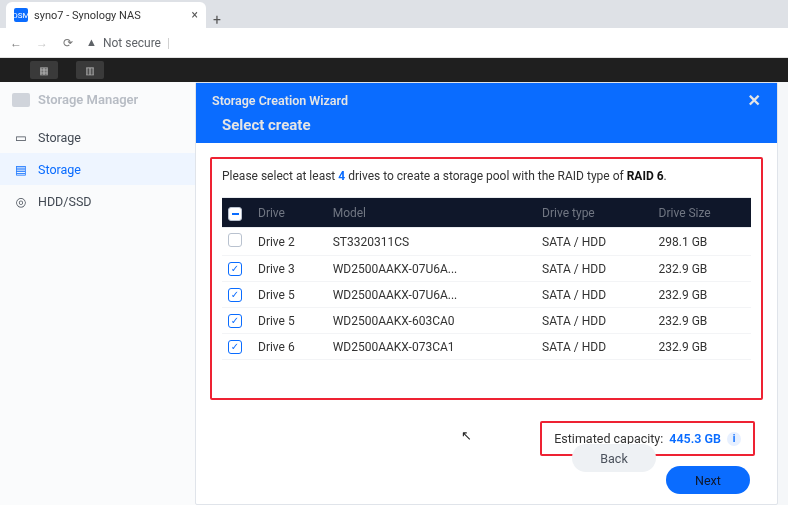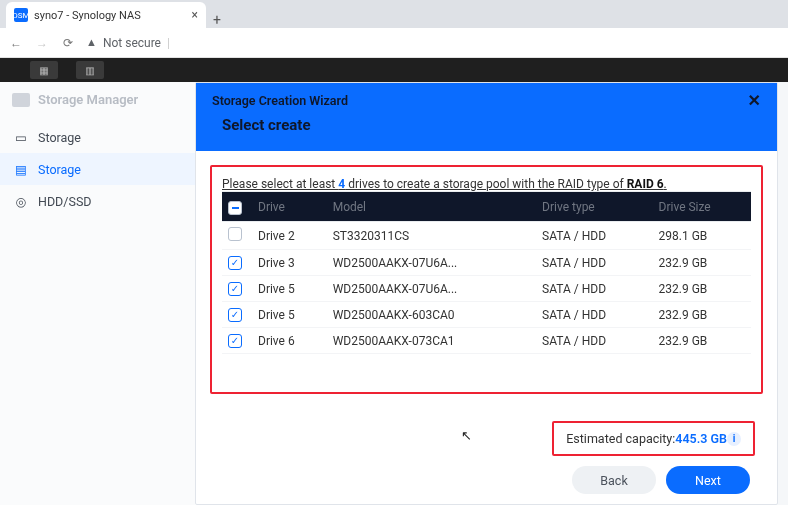--- a/index.html
+++ b/index.html
@@ -25,49 +25,49 @@
   
   .sidebar { position:absolute; left:0; top:24px; width:230px; bottom:0; background:#fafbfc; border-right:1px solid #eee;}
   .sb-title { display:flex; align-items:center; gap:8px; padding:10px 12px 14px; color:#b7bcc4; font-size:13px; font-weight:600;}
   .sb-title .sb-ic { width:18px; height:14px; background:#d0d4db; border-radius:2px; position:relative;}
   .sb-item { display:flex; align-items:center; gap:10px; height:32px; padding:0 14px; font-size:12.5px; color:#434a54;}
   .sb-item.active { background:#eef5ff; color:#0a6cff;}
   .sb-ic2 { width:14px; height:14px; display:inline-flex; align-items:center; justify-content:center; }
 
   
   .wizard { position:absolute; left:195px; right:10px; top:24px; bottom:0; background:#fff; border:1px solid #e0e4ea; border-radius:2px;}
-  .wiz-hdr { background:#0a6cff; color:#0f172a; height:68px; padding:8px 16px 6px;}
+  .wiz-hdr { background:#0a6cff; color:#e5e5e5; height:60px; padding:8px 16px 6px;}
   .wiz-hdr-row { display:flex; align-items:center; justify-content:space-between; font-size:12.5px; font-weight:600;}
   .wiz-close { font-size:16px; cursor:pointer; }
   .wiz-title { font-size:15px; font-weight:700; margin-top:6px; margin-left:10px;}
 
   .wiz-body { padding:14px 14px 6px;}
   .red-outline { border:2px solid #e23; padding:8px 10px 38px; border-radius:2px;}
-  .hint { font-size:12px; color:#333; margin:2px 0 0;text-decoration:underline;}
+  .hint { font-size:12px; color:#333; margin:2px 0 14px;}
   .hint b.blue { color:#0a6cff;}
   .hint b.black { color:#111;}
 
   table.drives { width:100%; border-collapse:collapse; font-size:12px; color:#333;}
   table.drives th { text-align:left; font-weight:400; color:#707682; padding:6px 6px; border-top:1px solid #e9ecef; border-bottom:1px solid #e9ecef; background:#0f172a;}
   table.drives td { padding:5px 6px; border-bottom:1px solid #f3f4f6;}
   .cbx { width:14px; height:14px; border:1px solid #b9c2cf; border-radius:3px; display:inline-flex; align-items:center; justify-content:center; background:#fff;}
   .cbx.checked { border-color:#0a6cff; color:#0a6cff;}
   .cbx.ind::after { content:""; width:7px; height:2px; background:#0a6cff;}
   .cbx.checked::after { content:"✓"; font-size:10px; line-height:1; }
 
   .cursor-ptr { position:absolute; left:265px; top:345px; font-size:13px; color:#222; pointer-events:none; }
 
-  .cap-box { position:absolute; right:22px; bottom:48px; border:2px solid #e23; padding:8px 12px; font-size:12.5px; color:#333; display:flex; align-items:center; border-radius:2px;}
+  .cap-box { position:absolute; right:22px; bottom:48px; border:2px solid #e23; padding:8px 12px; font-size:12.5px; color:#333; display:flex; align-items:center; gap:6px; border-radius:2px;}
   .cap-box .cap-val { color:#0a6cff; font-weight:600;}
   .cap-box .info { width:14px; height:14px; border-radius:50%; background:#e7f0ff; color:#0a6cff; font-size:10px; display:inline-flex; align-items:center; justify-content:center; font-weight:700;}
 
   .btns { position:absolute; right:27px; bottom:10px; display:flex; gap:10px;}
   .btn { min-width:84px; height:28px; border-radius:14px; font-size:12.5px; display:flex; align-items:center; justify-content:center; cursor:pointer;}
   .btn-back { background:#eef1f4; color:#4b525c;}
-  .btn-next { background:#0a6cff; color:#ffffff;}
+  .btn-next { background:#0a6cff; color:#0f172a;margin-top:22px;}
 </style>
 </head>
 <body>
 
 <div class="browser-tabbar">
   <div class="browser-tab">
     <span class="favicon">DSM</span>
     <span>syno7 - Synology NAS</span>
     <span class="tab-close">×</span>
   </div>

